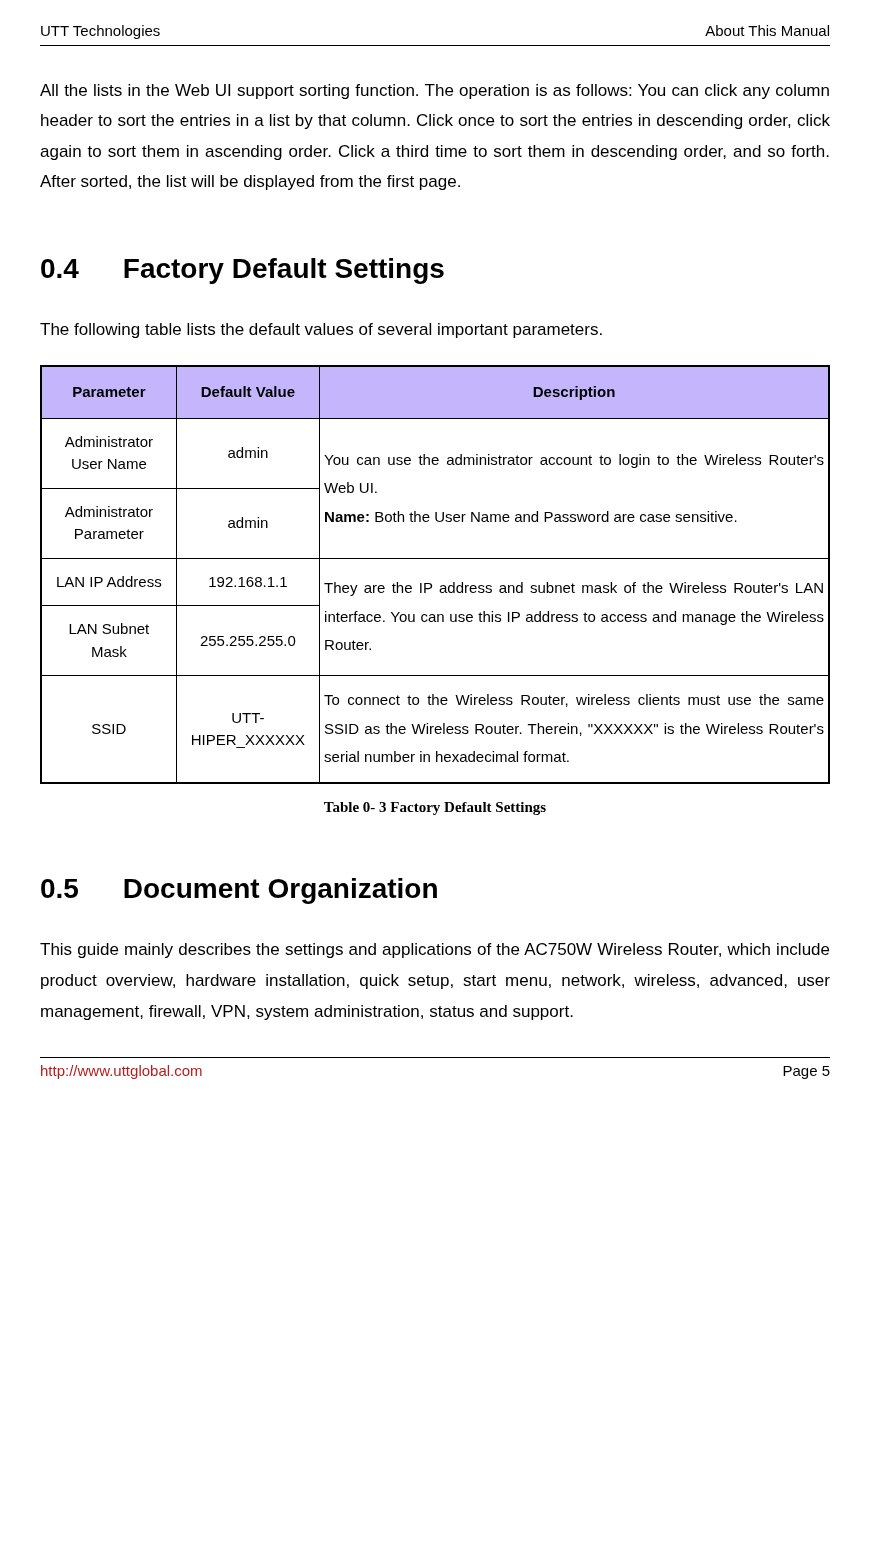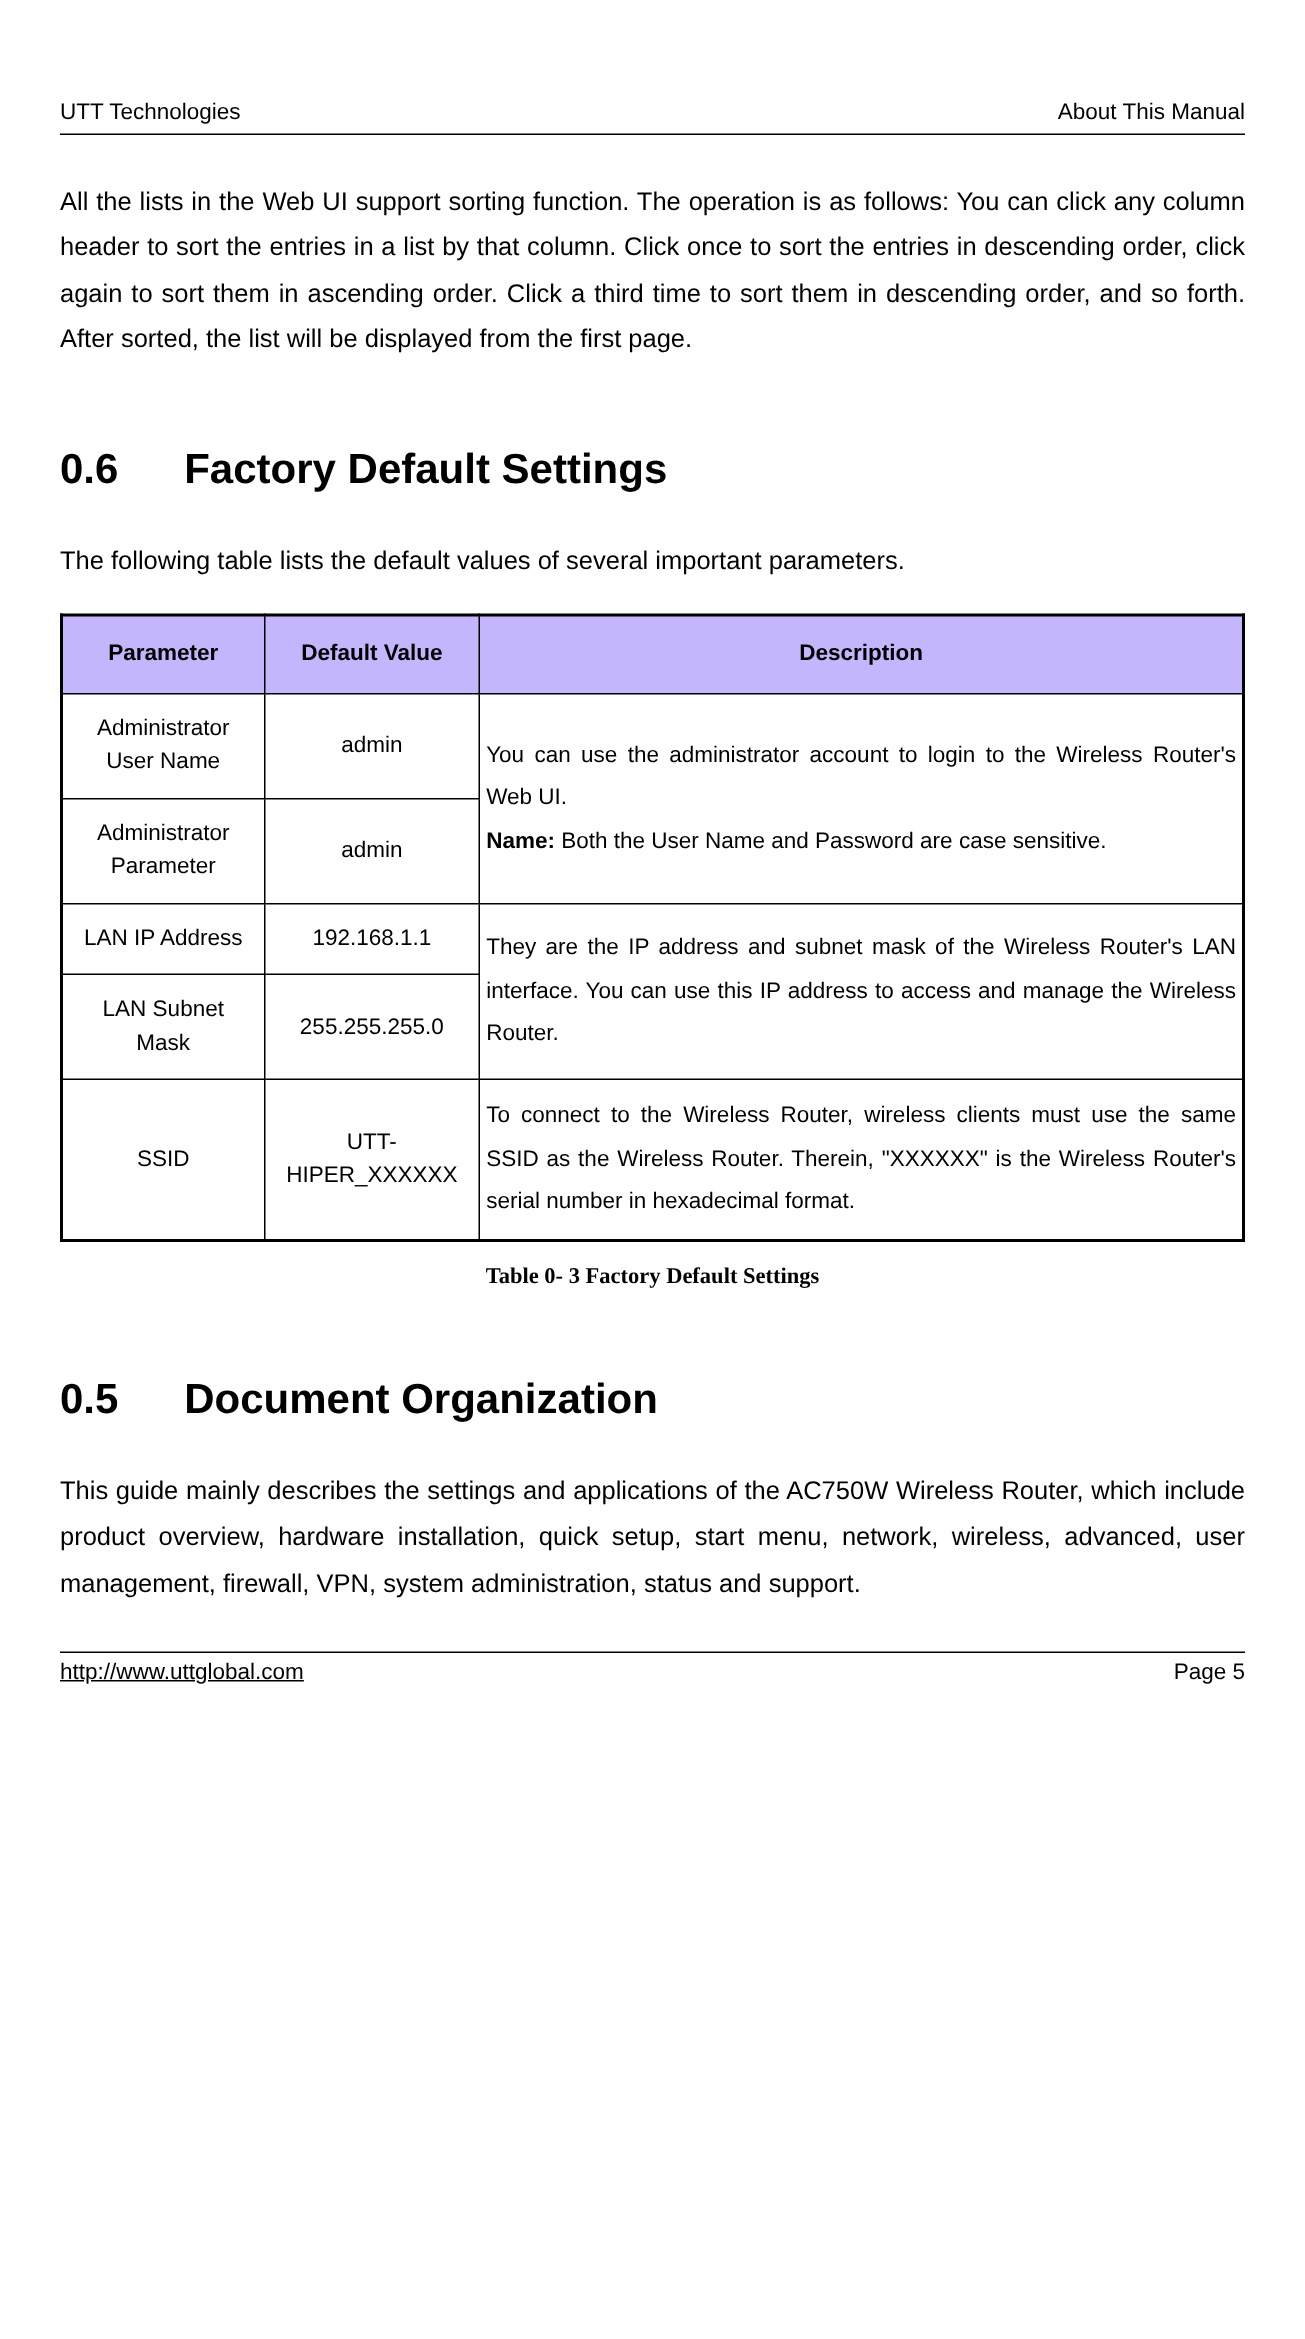--- a/index.html
+++ b/index.html
@@ -10,41 +10,39 @@
     body {
       font-family: Arial, sans-serif;
       font-size: 16px;
       line-height: 1.5;
       width: 870px;
       color: #000;
       background: #fff;
     }
     .page {
       padding: 20px 40px 30px 40px;
-      margin-top: 44px;
     }
     .header-row {
       display: flex;
       justify-content: space-between;
       border-bottom: 1px solid #000;
       padding-bottom: 2px;
       margin-bottom: 30px;
       font-size: 15px;
     }
     .footer-row {
       display: flex;
       justify-content: space-between;
       border-top: 1px solid #000;
       padding-top: 2px;
       margin-top: 30px;
       font-size: 15px;
     }
     .footer-link {
-      color: #000000;
-      text-decoration: underline;
+      color: #b91c1c;
     }
     h2.section-heading {
       font-size: 22px;
       font-weight: bold;
       margin-bottom: 25px;
     }
     h1.chapter-heading {
       font-size: 28px;
       font-weight: bold;
       margin-top: 50px;
@@ -104,21 +102,21 @@
 <div class="page">
   <div class="header-row">
     <span>UTT Technologies</span>
     <span>About This Manual</span>
   </div>
 
 
   <p class="body-text">All the lists in the Web UI support sorting function. The operation is as follows: You can click any column header to sort the entries in a list by that column. Click once to sort the entries in descending order, click again to sort them in ascending order. Click a third time to sort them in descending order, and so forth. After sorted, the list will be displayed from the first page.</p>
 
   <h1 class="chapter-heading">
-    <span class="heading-label">0.6</span>
+    <span class="heading-label">0.4</span>
     <span>Factory Default Settings</span>
   </h1>
 
   <p class="body-text">The following table lists the default values of several important parameters.</p>
 
   <table class="settings">
     <thead>
       <tr>
         <th>Parameter</th>
         <th>Default Value</th>

